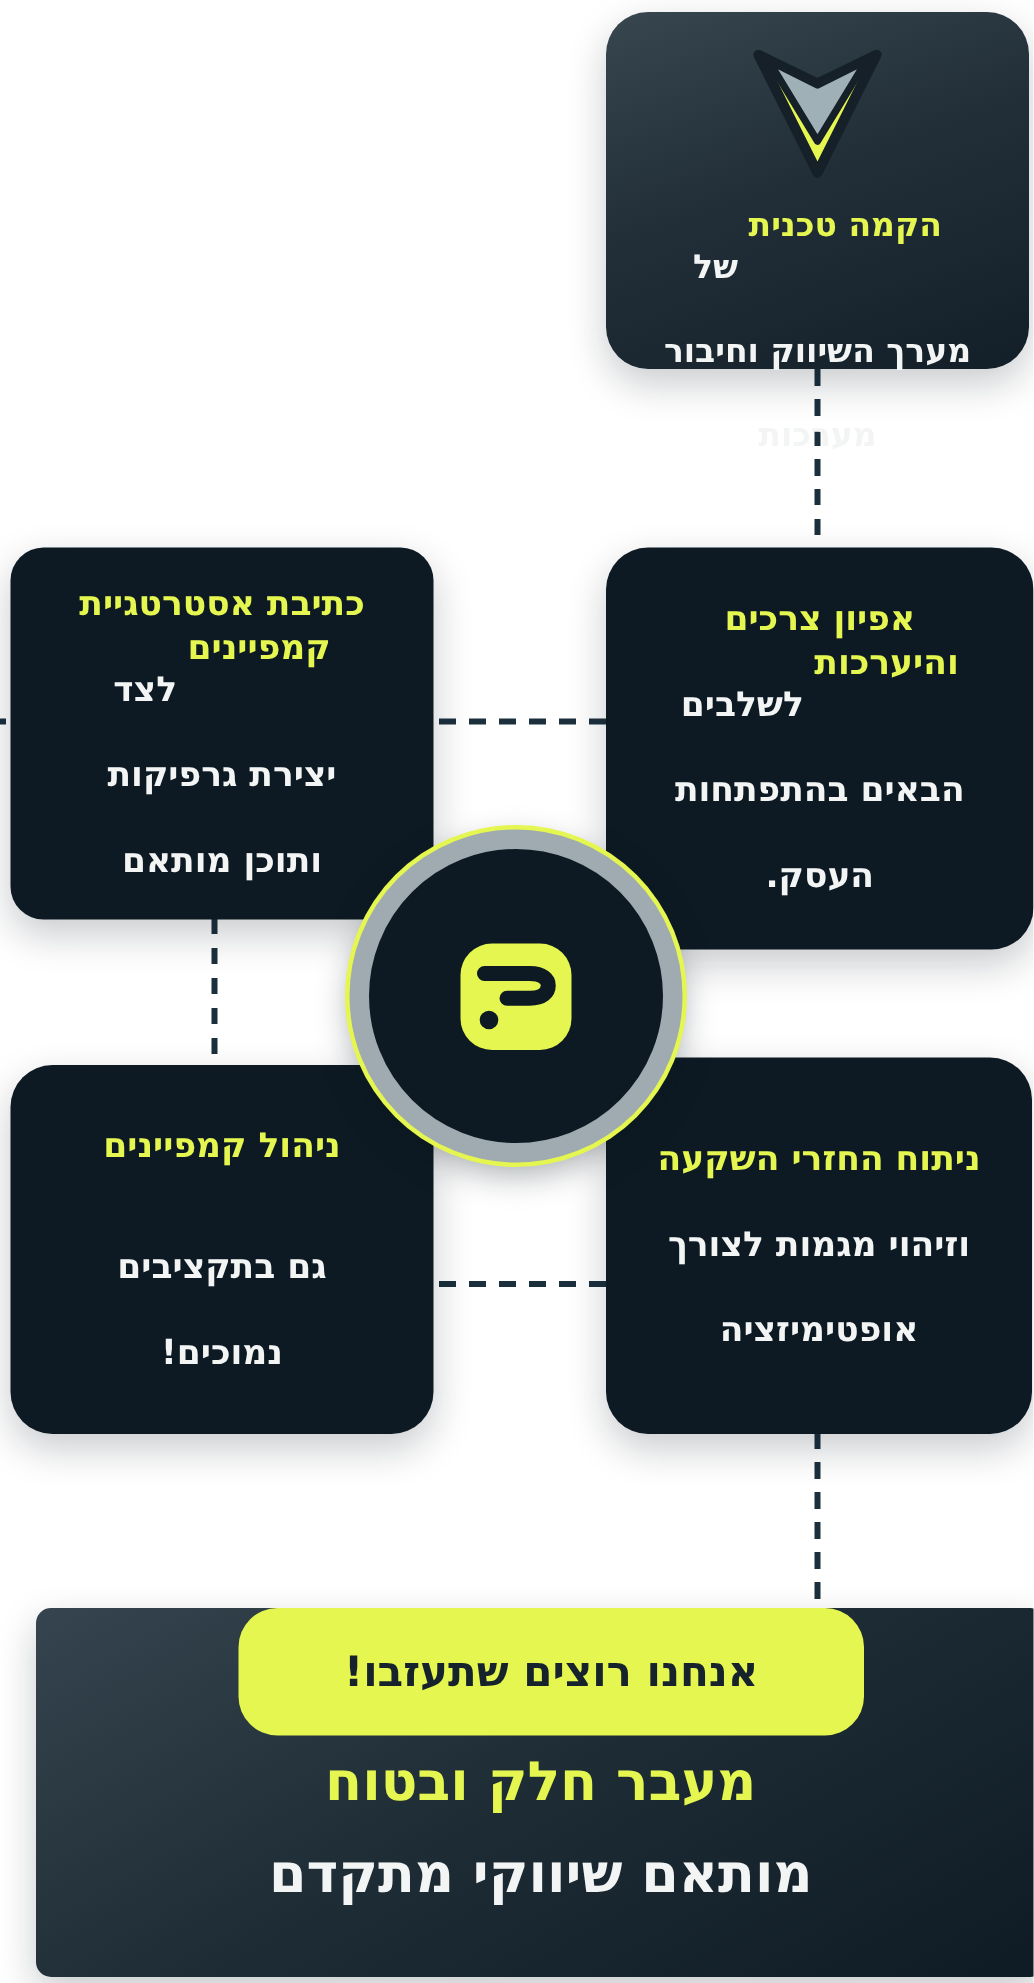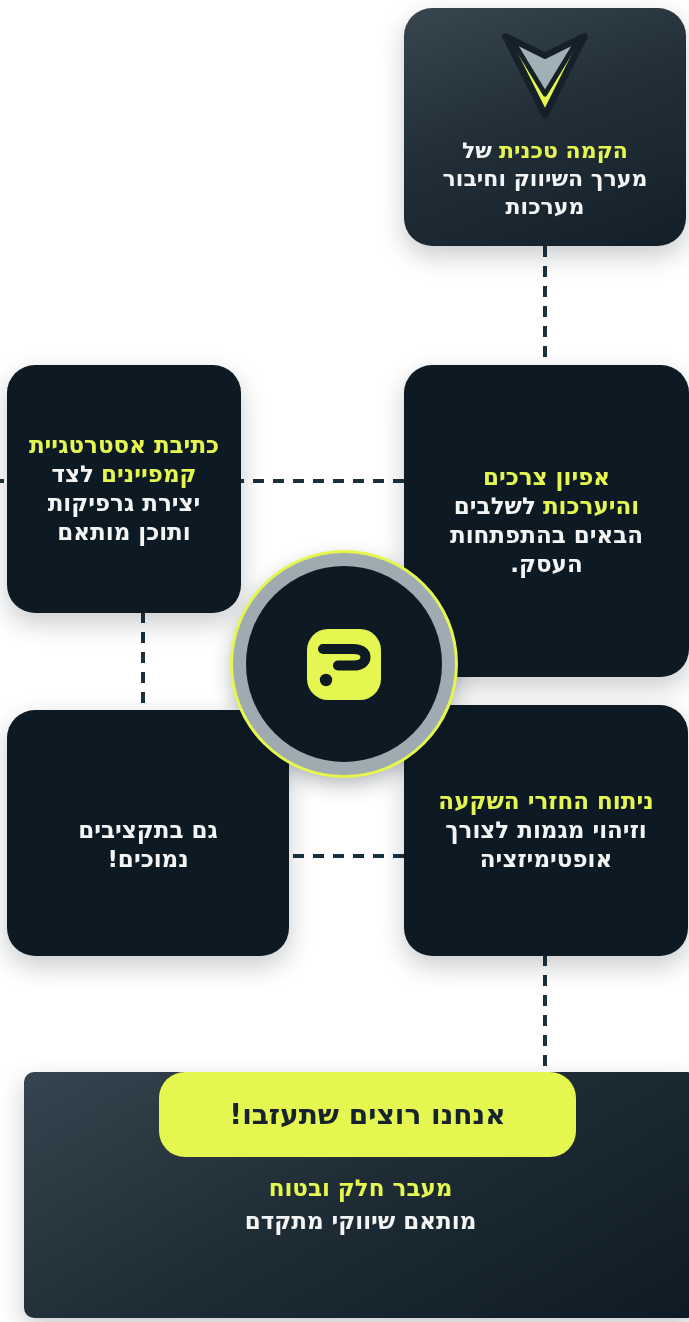--- a/index.html
+++ b/index.html
@@ -12,46 +12,46 @@
   .connector.h{height:4px;background:repeating-linear-gradient(to left,#1b2f3d 0 11px,transparent 11px 20px);}
 
   
   .card{position:absolute;z-index:1;border-radius:28px;background:#0d1a23;
         display:flex;flex-direction:column;align-items:center;justify-content:center;
         text-align:center;box-shadow:0 10px 26px rgba(10,20,28,.22);}
   .card.grad-top{background:linear-gradient(160deg,#37464f 0%,#222f39 45%,#131f28 100%);justify-content:flex-start;}
   .card.grad-bottom{background:linear-gradient(150deg,#35444e 0%,#1e2c35 48%,#0e1b24 100%);justify-content:flex-start;}
 
   .card-top{left:404px;top:8px;width:282px;height:238px;}
-  .card-mid-left{left:7px;top:365px;width:234px;height:248px;}
-  .card-mid-right{left:404px;top:365px;width:285px;height:312px;}
+  .card-mid-left{left:7px;top:365px;width:282px;height:248px;border-radius:22px;}
+  .card-mid-right{left:404px;top:365px;width:285px;height:268px;}
   .card-low-left{left:7px;top:710px;width:282px;height:246px;}
   .card-low-right{left:404px;top:705px;width:284px;height:251px;}
   .card-bottom{left:24px;top:1072px;width:673px;height:246px;border-radius:10px;}
 
   .txt{font-weight:700;font-size:23px;line-height:29px;color:#f3f5f5;}
   .card-top .txt{font-size:22px;line-height:28px;margin-top:16px;}
   .accent{color:#e4f64f;}
-  .white{color:#f3f5f5;}
+  .white{color:#f3f5f5;margin-top:28px;}
   .mixed{display:flex;justify-content:center;gap:7px;}
   .spacer{height:24px;}
 
   .chevron-wrap{margin-top:17px;width:96px;height:96px;display:flex;align-items:center;justify-content:center;}
 
   
   .hub{position:absolute;z-index:2;left:233px;top:553px;width:196px;height:196px;border-radius:50%;
        background:#0d1a23;border:13px solid #9fabb1;box-shadow:0 0 0 3px #e4f64f,0 8px 22px rgba(10,20,28,.35);
        display:flex;align-items:center;justify-content:center;}
   .logo-tile{width:74px;height:71px;border-radius:21px;background:#e4f64f;display:flex;align-items:center;justify-content:center;}
 
   
   .ribbon{position:absolute;left:135px;top:0;width:417px;height:85px;border-radius:26px;background:#e4f64f;
           display:flex;align-items:center;justify-content:center;
           font-weight:700;font-size:28px;color:#16232c;z-index:3;}
-  .cta-body{margin-top:100px;font-weight:700;font-size:23px;line-height:33px;color:#f3f5f5;}
+  .cta-body{margin-top:100px;font-weight:700;font-size:36px;line-height:33px;color:#f3f5f5;}
 </style>
 </head>
 <body>
 
 <div class="canvas">
 
   <div class="connector v" style="left:543px;top:246px;height:120px;"></div>
   <div class="connector h" style="left:0;top:479px;width:404px;"></div>
   <div class="connector v" style="left:141px;top:612px;height:100px;"></div>
   <div class="connector h" style="left:287px;top:854px;width:117px;"></div>
@@ -93,20 +93,21 @@
         <span class="accent">והיערכות</span>
         <span class="white">לשלבים</span>
       </div>
       <div class="white">הבאים בהתפתחות</div>
       <div class="white">העסק.</div>
     </div>
   </section>
 
   <section class="card card-low-left">
     <div class="txt" dir="rtl">
+      <div class="accent">ניהול קמפיינים</div>
       <div class="spacer"></div>
       <div class="white">גם בתקציבים</div>
       <div class="white">נמוכים!</div>
     </div>
   </section>
 
   <section class="card card-low-right">
     <div class="txt" dir="rtl">
       <div class="accent">ניתוח החזרי השקעה</div>
       <div class="white">וזיהוי מגמות לצורך</div>

